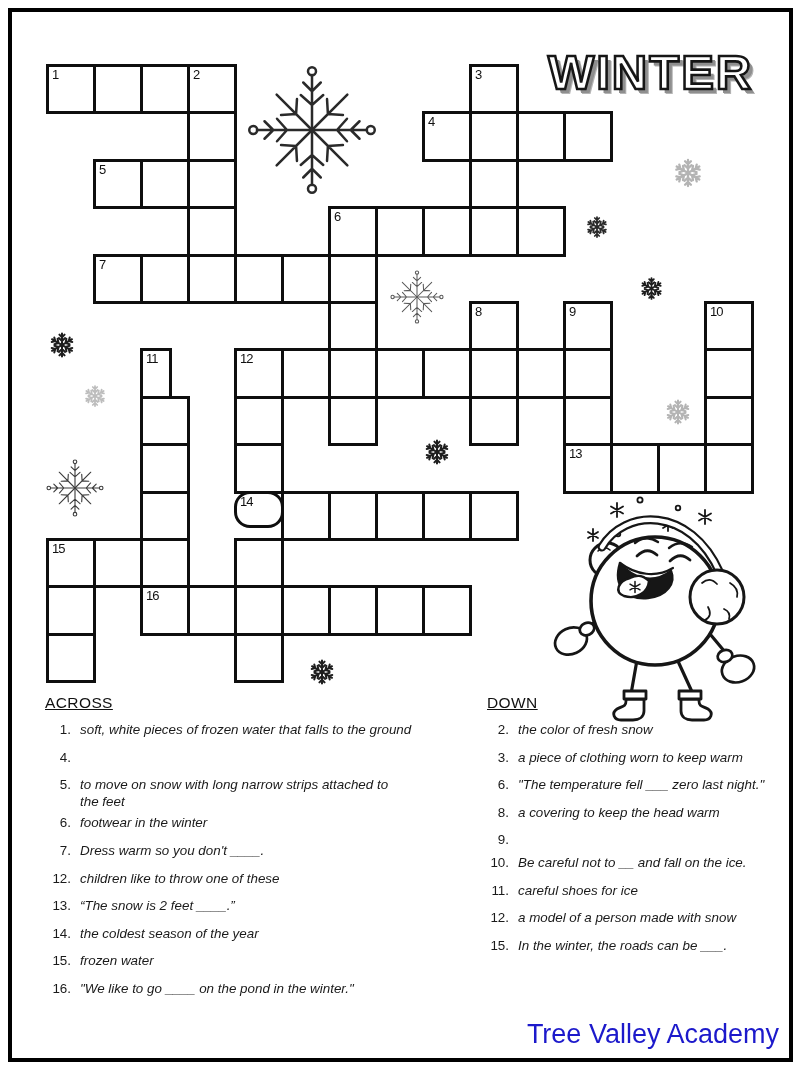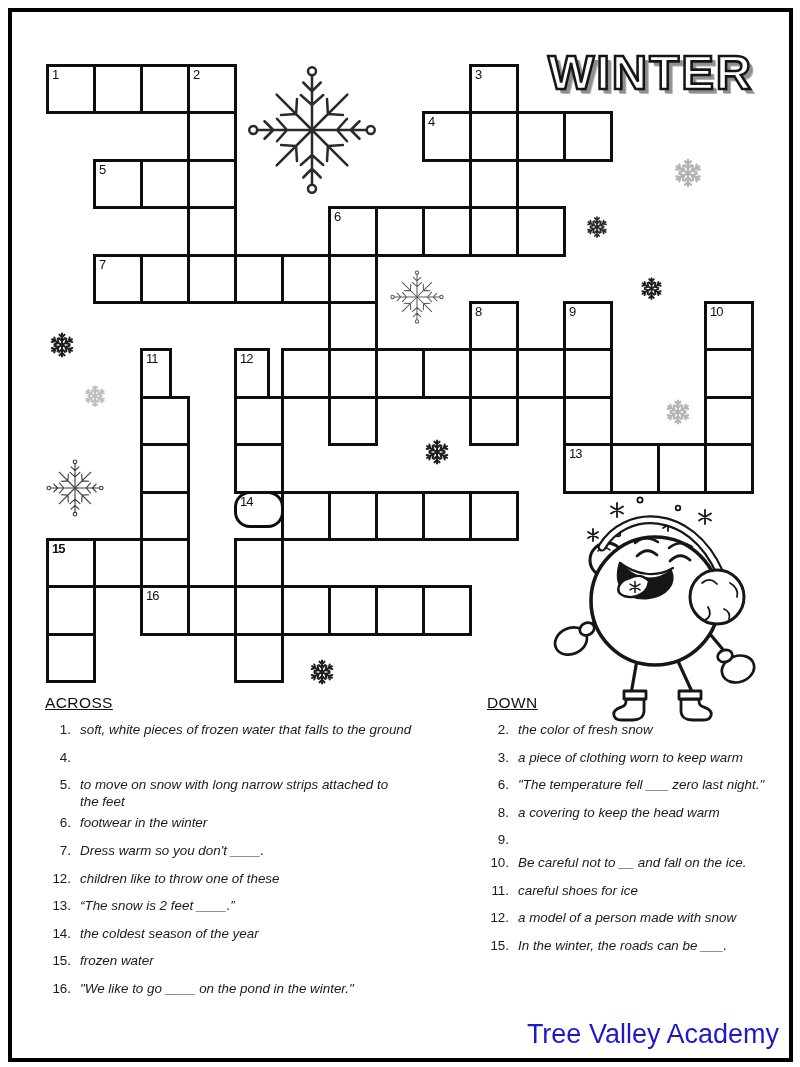--- a/index.html
+++ b/index.html
@@ -185,21 +185,21 @@
     </div>
     <div class="cell" style="left: 563px; top: 301px; width: 50px; height: 50.4px;">
       <span class="cellnum">9</span>
     </div>
     <div class="cell" style="left: 704px; top: 301px; width: 50px; height: 50.4px;">
       <span class="cellnum">10</span>
     </div>
     <div class="cell" style="left: 140px; top: 348.4px; width: 32px; height: 50.4px;">
       <span class="cellnum">11</span>
     </div>
-    <div class="cell" style="left: 234px; top: 348.4px; width: 36px; height: 50.4px;">
+    <div class="cell" style="left: 234px; top: 348.4px; width: 50px; height: 50.4px;">
       <span class="cellnum">12</span>
     </div>
     <div class="cell" style="left: 281px; top: 348.4px; width: 50px; height: 50.4px;"></div>
     <div class="cell" style="left: 328px; top: 348.4px; width: 50px; height: 50.4px;"></div>
     <div class="cell" style="left: 375px; top: 348.4px; width: 50px; height: 50.4px;"></div>
     <div class="cell" style="left: 422px; top: 348.4px; width: 50px; height: 50.4px;"></div>
     <div class="cell" style="left: 469px; top: 348.4px; width: 50px; height: 50.4px;"></div>
     <div class="cell" style="left: 516px; top: 348.4px; width: 50px; height: 50.4px;"></div>
     <div class="cell" style="left: 563px; top: 348.4px; width: 50px; height: 50.4px;"></div>
     <div class="cell" style="left: 704px; top: 348.4px; width: 50px; height: 50.4px;"></div>
@@ -219,21 +219,21 @@
     <div class="cell" style="left: 704px; top: 443.2px; width: 50px; height: 50.4px;"></div>
     <div class="cell" style="left: 140px; top: 490.6px; width: 50px; height: 50.4px;"></div>
     <div class="cell" style="left: 234px; top: 490.6px; width: 50px; height: 37px; border-radius: 16px;">
       <span class="cellnum">14</span>
     </div>
     <div class="cell" style="left: 281px; top: 490.6px; width: 50px; height: 50.4px;"></div>
     <div class="cell" style="left: 328px; top: 490.6px; width: 50px; height: 50.4px;"></div>
     <div class="cell" style="left: 375px; top: 490.6px; width: 50px; height: 50.4px;"></div>
     <div class="cell" style="left: 422px; top: 490.6px; width: 50px; height: 50.4px;"></div>
     <div class="cell" style="left: 469px; top: 490.6px; width: 50px; height: 50.4px;"></div>
-    <div class="cell" style="left: 46px; top: 538px; width: 50px; height: 50.4px; font-weight: bold;">
+    <div class="cell" style="left: 46px; top: 538px; width: 50px; height: 50.4px;">
       <span class="cellnum">15</span>
     </div>
     <div class="cell" style="left: 93px; top: 538px; width: 50px; height: 50.4px;"></div>
     <div class="cell" style="left: 140px; top: 538px; width: 50px; height: 50.4px;"></div>
     <div class="cell" style="left: 234px; top: 538px; width: 50px; height: 50.4px;"></div>
     <div class="cell" style="left: 46px; top: 585.4px; width: 50px; height: 50.4px;"></div>
     <div class="cell" style="left: 140px; top: 585.4px; width: 50px; height: 50.4px;">
       <span class="cellnum">16</span>
     </div>
     <div class="cell" style="left: 187px; top: 585.4px; width: 50px; height: 50.4px;"></div>

